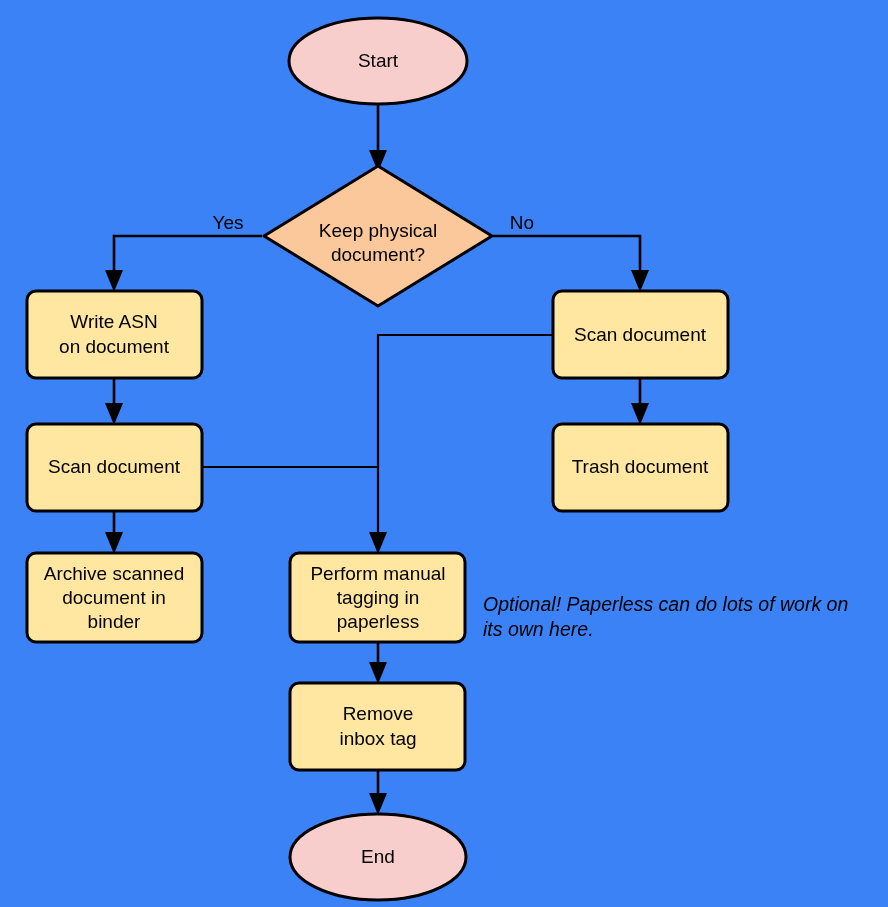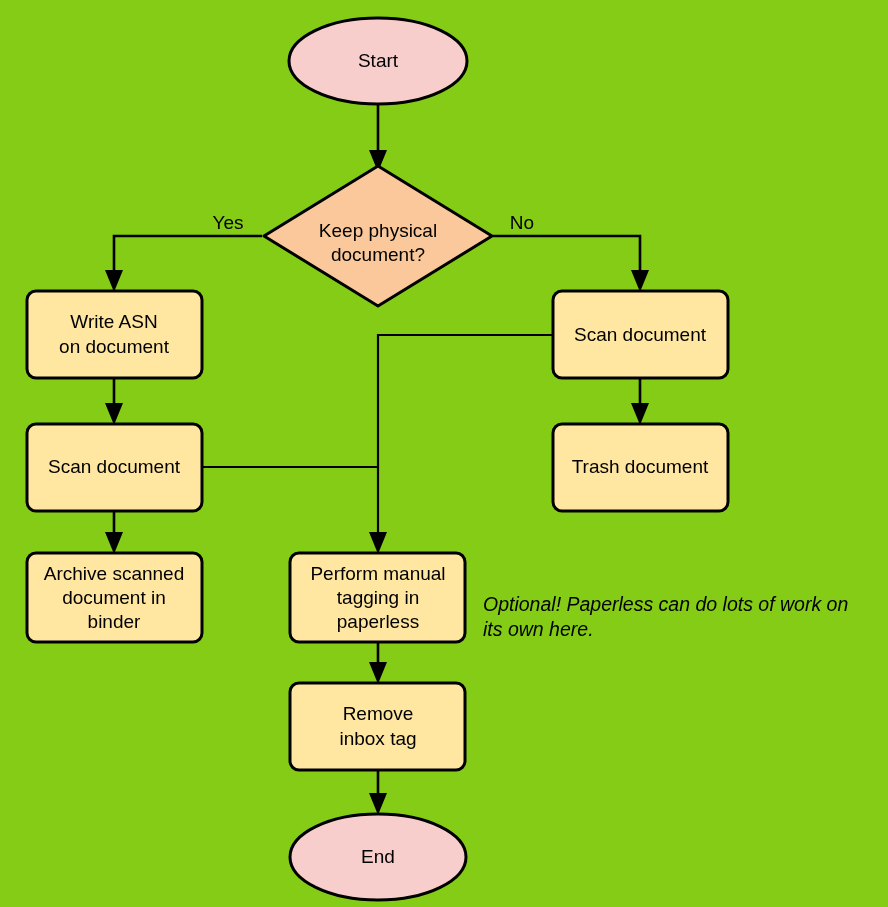--- a/index.html
+++ b/index.html
@@ -11,21 +11,21 @@
   body {
     width: 888px;
     height: 907px;
     font-family: "Liberation Sans", sans-serif;
     overflow: hidden;
   }
   #flowchart-root {
     position: relative;
     width: 888px;
     height: 907px;
-    background: #84cc16;
+    background: #3b82f6;
   }
   svg.diagram {
     display: block;
     width: 888px;
     height: 907px;
   }
   .node-shape {
     stroke: #000000;
     stroke-width: 3;
     stroke-linejoin: round;

